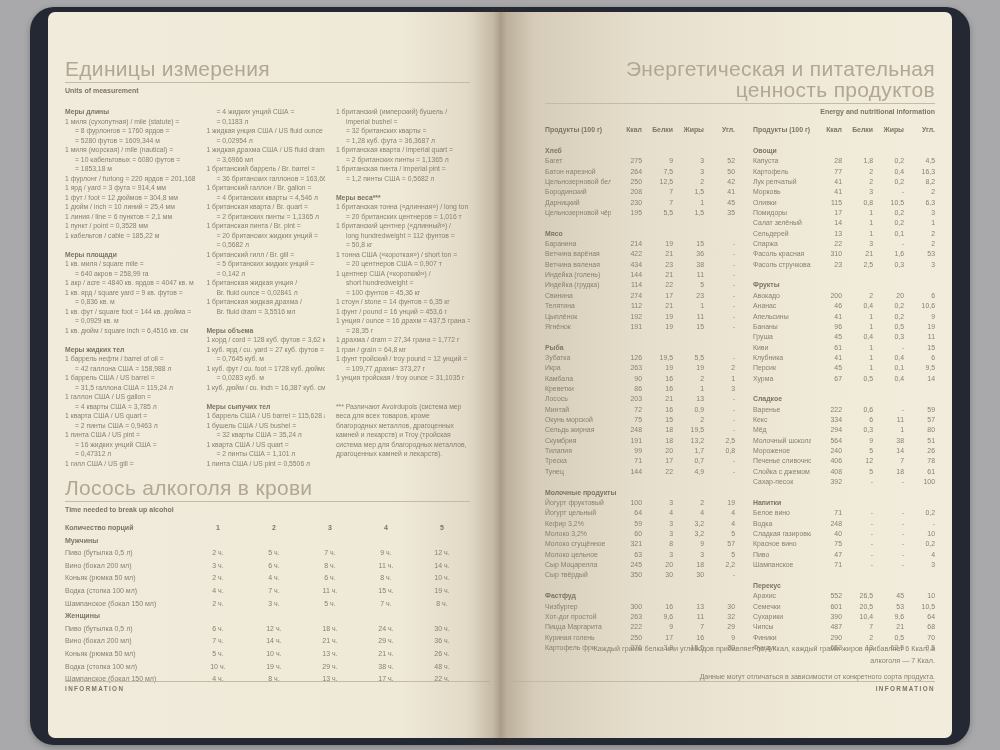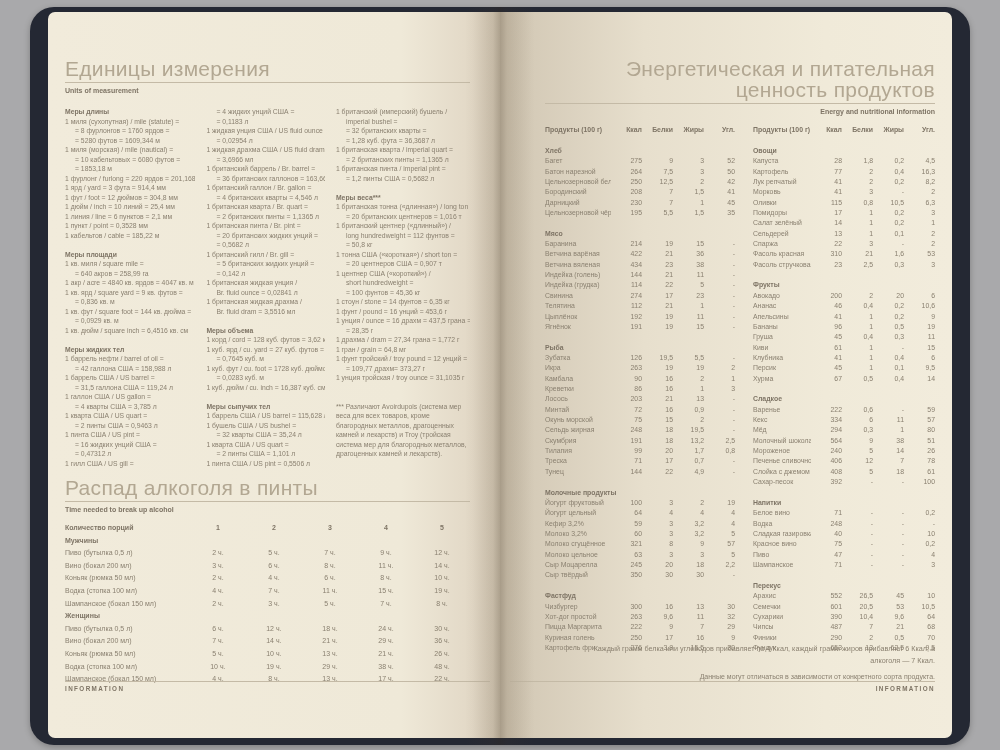--- a/index.html
+++ b/index.html
@@ -194,21 +194,21 @@
                   <div class="u-line">1 гран / grain = 64,8 мг</div>
                   <div class="u-line">1 фунт тройский / troy pound = 12 унций =</div>
                   <div class="u-line ind">= 109,77 драхм= 373,27 г</div>
                   <div class="u-line">1 унция тройская / troy ounce = 31,1035 г</div>
                   <div class="u-foot">*** Различают Avoirdupois (система мер веса для всех товаров, кроме благородных металлов, драгоценных камней и лекарств) и Troy (тройская система мер для благородных металлов, драгоценных камней и лекарств).</div>
                 </div>
               </div>
             </div>
 
           <div class="alc-head">
-            <h1>Распад алкоголя в пинты</h1>
+            <h1>Лосось алкоголя в крови</h1>
             <div class="rule"></div>
             <div class="subtitle">Time needed to break up alcohol</div>
           </div>
           <div class="alc-table">
               <div class="alc-row alc-header">
                 <div class="alc-label">Количество порций</div>
                 <div class="alc-cell">1</div>
                 <div class="alc-cell">2</div>
                 <div class="alc-cell">3</div>
                 <div class="alc-cell">4</div>

